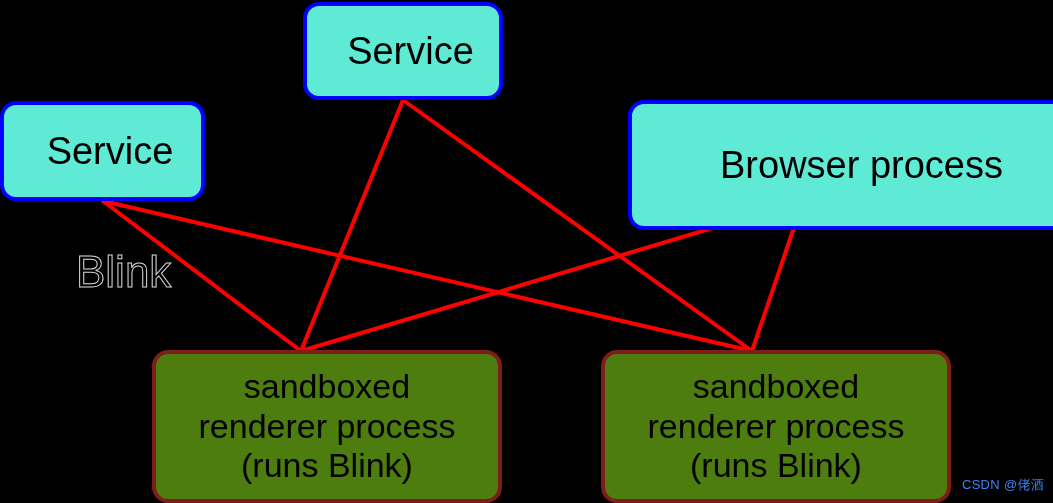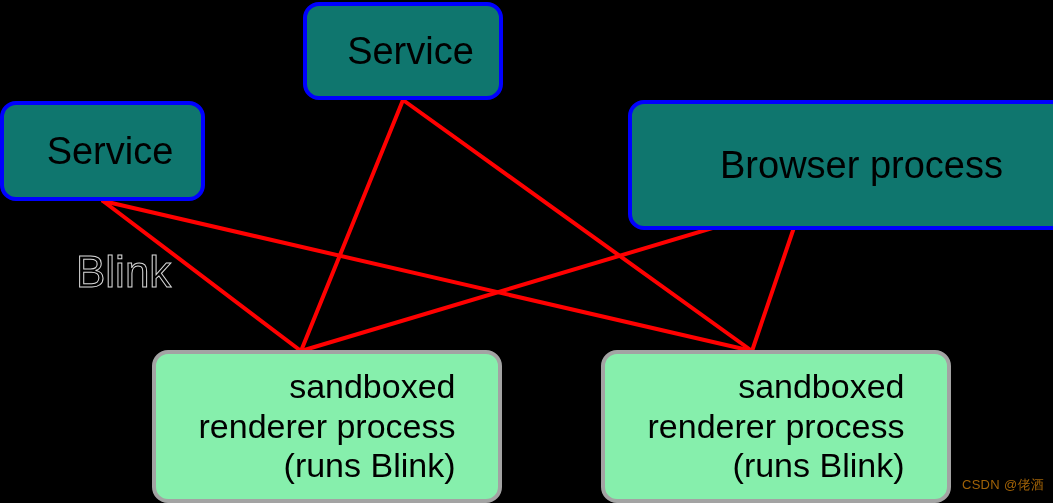--- a/index.html
+++ b/index.html
@@ -28,32 +28,31 @@
     box-sizing: border-box;
     display: flex;
     align-items: center;
     justify-content: center;
     text-align: center;
     color: #000000;
     line-height: 1.16;
     white-space: pre-line;
   }
   .node.blue {
-    background: #0f766e;
+    background: #5eead4;
     border: 4px solid #0000ff;
     border-radius: 16px;
     font-size: 38px;
     padding-left: 15px;
   }
   .node.green {
-    background: #86efac;
-    border: 4px solid #a3a3a3;
+    background: #4d7c0f;
+    border: 4px solid #7f1d1d;
     border-radius: 16px;
     font-size: 34px;
-    text-align: right;
   }
   #node-service-top   { left: 303px; top: 2px;   width: 200px; height: 98px; }
   #node-service-left  { left: 0px;   top: 101px; width: 205px; height: 100px; }
   #node-browser       { left: 601px; top: 100px; width: 452px; height: 101px; }
   #node-renderer-left { left: 152px; top: 350px; width: 350px; height: 153px; }
   #node-renderer-right{ left: 601px; top: 350px; width: 350px; height: 153px; }
 
   .mojo-label {
     position: absolute;
     left: 76px;
@@ -62,21 +61,21 @@
     line-height: 1;
     color: transparent;
     -webkit-text-stroke: 1px #d8d8d8;
     letter-spacing: 0px;
   }
   .watermark {
     position: absolute;
     right: 9px;
     bottom: 9px;
     font-size: 13px;
-    color: #a16207;
+    color: #3b82f6;
     letter-spacing: 0.3px;
   }
 </style>
 </head>
 <body>
 
 <div id="canvas" style="width: 1053px; height: 503px; background: rgb(0, 0, 0);">
 
   <svg class="edges" viewBox="0 0 1053 503" xmlns="http://www.w3.org/2000/svg">
     <g id="edge-group" stroke="#FF0000" stroke-width="4" stroke-linecap="round">

